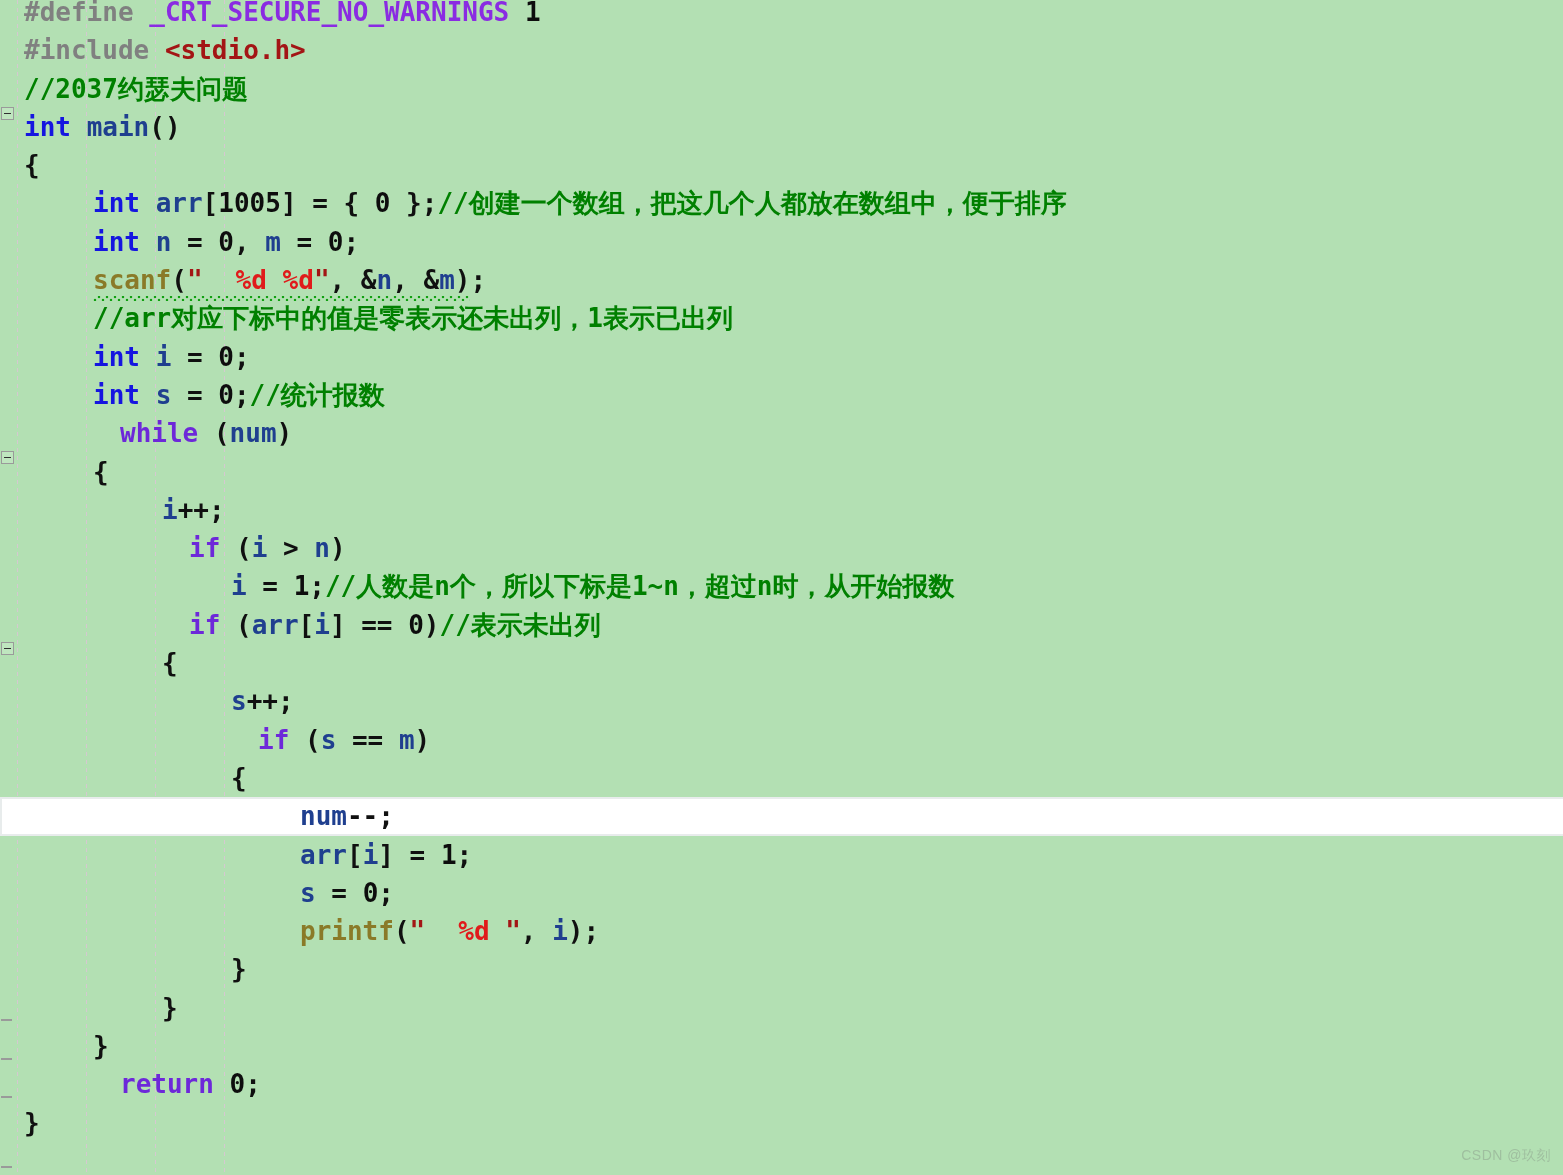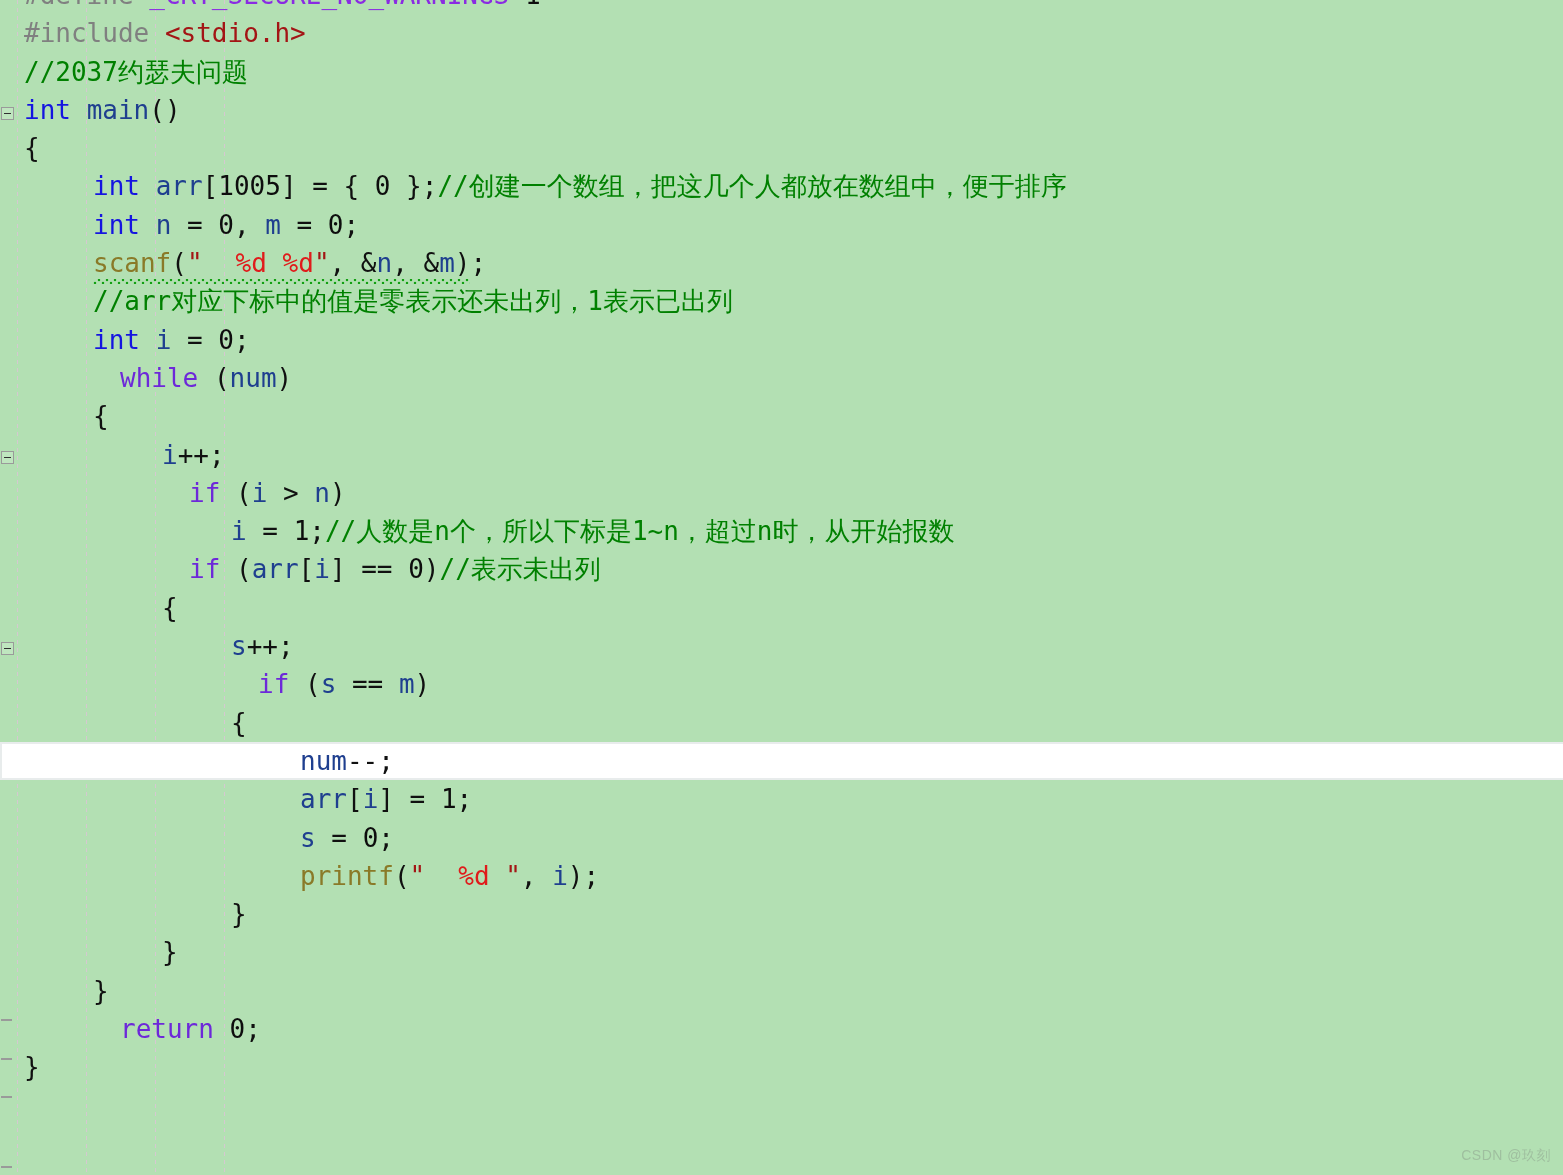--- a/index.html
+++ b/index.html
@@ -37,23 +37,24 @@
     background-image: linear-gradient(to bottom,
         rgba(215,200,210,0.95) 0px, rgba(215,200,210,0.95) 4px,
         rgba(215,200,210,0) 4px, rgba(215,200,210,0) 8px);
     background-size: 1px 8px;
   }
 
   
   .code {
     position: absolute;
     left: 0;
-    top: 0;
+    top: 17px;
     z-index: 3;
     width: 100%;
+    font-weight: bold;
   }
   .line {
     position: relative;
     height: 38.3px;
     line-height: 38.3px;
     white-space: pre;
     font-size: 26px;
     letter-spacing: 0px;
     color: #101010;
     padding-left: 12px;
@@ -184,20 +185,21 @@
       <div class="line" id="line-define" style="margin-top: -24px;"><span style="display: inline-block; width: 12px;"></span><span class="txt k-pre">#define </span><span class="txt k-macro">_CRT_SECURE_NO_WARNINGS</span><span class="txt k-num"> 1</span></div>
       <div class="line" id="line-include"><span style="display: inline-block; width: 12px;"></span><span class="txt k-pre">#include </span><span class="txt k-hdr">&lt;stdio.h&gt;</span></div>
       <div class="line" id="line-comment-title"><span style="display: inline-block; width: 12px;"></span><span class="txt k-cmt">//2037约瑟夫问题</span></div>
       <div class="line" id="line-main"><span style="display: inline-block; width: 12px;"></span><span class="txt k-type">int</span><span class="txt k-pun"> </span><span class="txt k-var">main</span><span class="txt k-pun">()</span></div>
       <div class="line" id="line-open-main"><span style="display: inline-block; width: 12px;"></span><span class="txt k-pun">{</span></div>
       <div class="line" id="line-arr-decl"><span style="display: inline-block; width: 81px;"></span><span class="txt k-type">int</span><span class="txt k-pun"> </span><span class="txt k-var">arr</span><span class="txt k-pun">[</span><span class="txt k-num">1005</span><span class="txt k-pun">] = { </span><span class="txt k-num">0</span><span class="txt k-pun"> };</span><span class="txt k-cmt">//创建一个数组，把这几个人都放在数组中，便于排序</span></div>
       <div class="line" id="line-n-m-decl"><span style="display: inline-block; width: 81px;"></span><span class="txt k-type">int</span><span class="txt k-pun"> </span><span class="txt k-var">n</span><span class="txt k-pun"> = </span><span class="txt k-num">0</span><span class="txt k-pun">, </span><span class="txt k-var">m</span><span class="txt k-pun"> = </span><span class="txt k-num">0</span><span class="txt k-pun">;</span></div>
       <div class="line" id="line-scanf"><span style="display: inline-block; width: 81px;"></span><span class="squiggle"><span class="txt k-fn">scanf</span><span class="txt k-pun">(</span><span class="txt k-str">"</span><span class="txt k-fmt">%d %d</span><span class="txt k-str">"</span><span class="txt k-pun">, &amp;</span><span class="txt k-var">n</span><span class="txt k-pun">, &amp;</span><span class="txt k-var">m</span><span class="txt k-pun">)</span></span><span class="txt k-pun">;</span></div>
       <div class="line" id="line-comment-arr"><span style="display: inline-block; width: 81px;"></span><span class="txt k-cmt">//arr对应下标中的值是零表示还未出列，1表示已出列</span></div>
       <div class="line" id="line-i-decl"><span style="display: inline-block; width: 81px;"></span><span class="txt k-type">int</span><span class="txt k-pun"> </span><span class="txt k-var">i</span><span class="txt k-pun"> = </span><span class="txt k-num">0</span><span class="txt k-pun">;</span></div>
+      <div class="line" id="line-s-decl"><span style="display: inline-block; width: 81px;"></span><span class="txt k-type">int</span><span class="txt k-pun"> </span><span class="txt k-var">s</span><span class="txt k-pun"> = </span><span class="txt k-num">0</span><span class="txt k-pun">;</span><span class="txt k-cmt">//统计报数</span></div>
       <div class="line" id="line-while"><span style="display: inline-block; width: 81px;"></span><span class="txt k-ctrl">while</span><span class="txt k-pun"> (</span><span class="txt k-var">num</span><span class="txt k-pun">)</span></div>
       <div class="line" id="line-open-while"><span style="display: inline-block; width: 81px;"></span><span class="txt k-pun">{</span></div>
       <div class="line" id="line-i-incr"><span style="display: inline-block; width: 150px;"></span><span class="txt k-var">i</span><span class="txt k-pun">++;</span></div>
       <div class="line" id="line-if-i-gt-n"><span style="display: inline-block; width: 150px;"></span><span class="txt k-ctrl">if</span><span class="txt k-pun"> (</span><span class="txt k-var">i</span><span class="txt k-pun"> &gt; </span><span class="txt k-var">n</span><span class="txt k-pun">)</span></div>
       <div class="line" id="line-i-assign-1"><span style="display: inline-block; width: 219px;"></span><span class="txt k-var">i</span><span class="txt k-pun"> = </span><span class="txt k-num">1</span><span class="txt k-pun">;</span><span class="txt k-cmt">//人数是n个，所以下标是1~n，超过n时，从开始报数</span></div>
       <div class="line" id="line-if-arr-zero"><span style="display: inline-block; width: 150px;"></span><span class="txt k-ctrl">if</span><span class="txt k-pun"> (</span><span class="txt k-var">arr</span><span class="txt k-pun">[</span><span class="txt k-var">i</span><span class="txt k-pun">] == </span><span class="txt k-num">0</span><span class="txt k-pun">)</span><span class="txt k-cmt">//表示未出列</span></div>
       <div class="line" id="line-open-if"><span style="display: inline-block; width: 150px;"></span><span class="txt k-pun">{</span></div>
       <div class="line" id="line-s-incr"><span style="display: inline-block; width: 219px;"></span><span class="txt k-var">s</span><span class="txt k-pun">++;</span></div>
       <div class="line" id="line-if-s-eq-m"><span style="display: inline-block; width: 219px;"></span><span class="txt k-ctrl">if</span><span class="txt k-pun"> (</span><span class="txt k-var">s</span><span class="txt k-pun"> == </span><span class="txt k-var">m</span><span class="txt k-pun">)</span></div>
       <div class="line" id="line-open-inner-if"><span style="display: inline-block; width: 219px;"></span><span class="txt k-pun">{</span></div>

